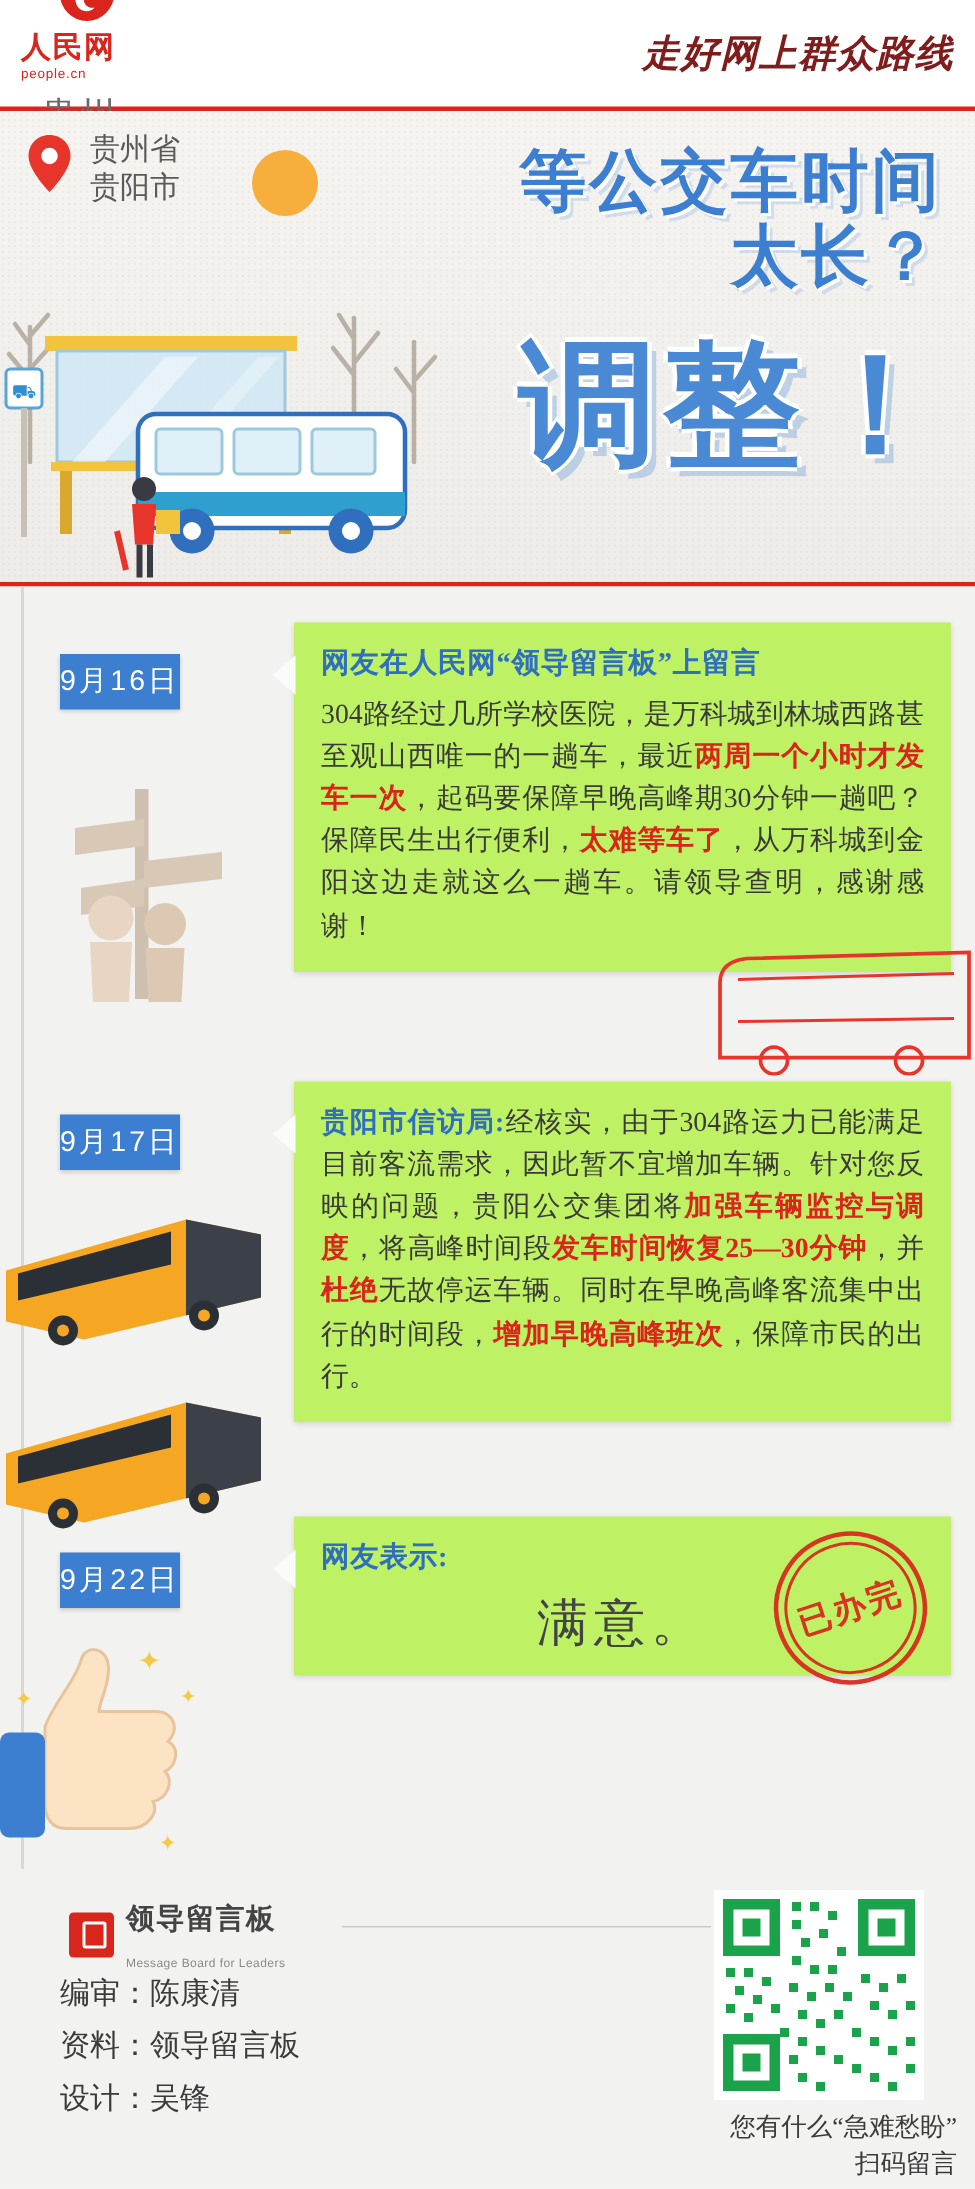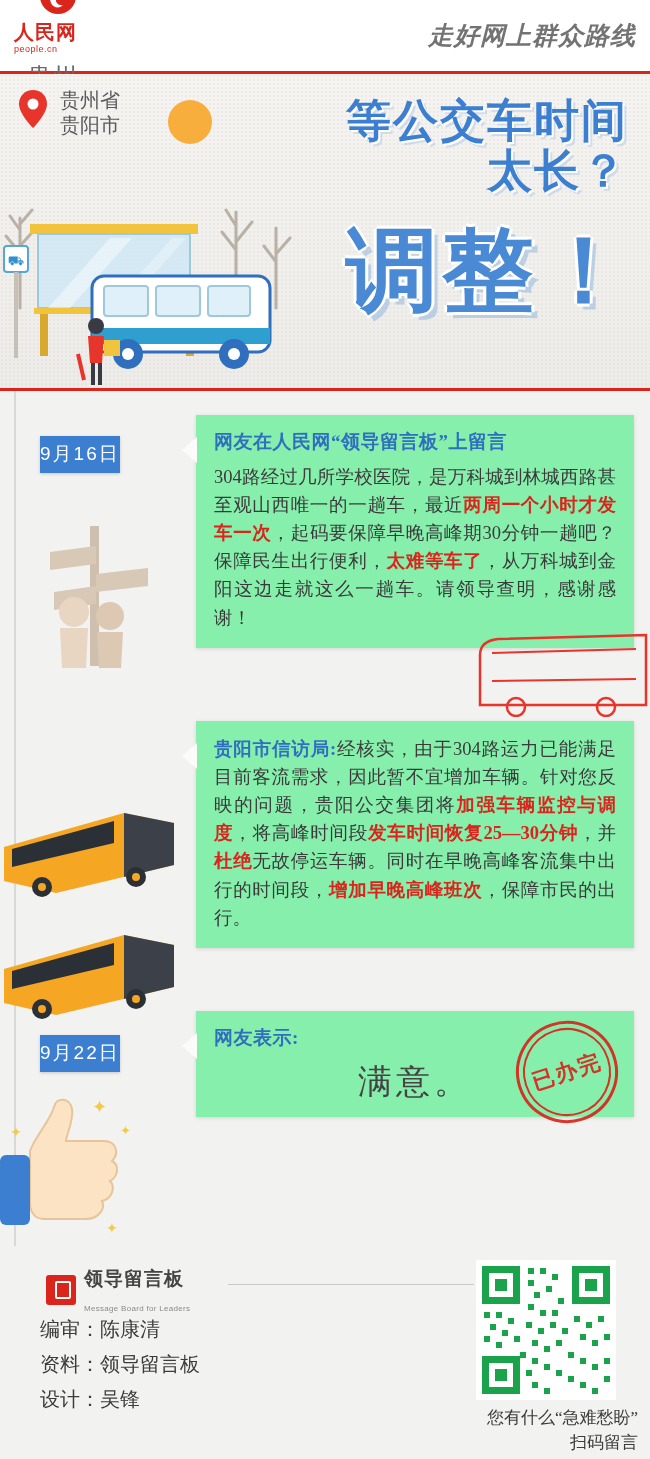--- a/index.html
+++ b/index.html
@@ -67,21 +67,21 @@
   .logo-province {
     font-size: 25px;
     color: #6a6a6a;
     margin-left: 10px;
     font-family: "Liberation Sans", sans-serif;
   }
   .header-slogan {
     margin-left: auto;
     font-size: 25px;
     font-weight: bold;
-    color: #737373;
+    color: #7f1d1d;
     font-style: italic;
     font-family: "Liberation Sans", sans-serif;
     letter-spacing: 1px;
   }
 
   
   .hero {
     position: relative;
     height: 314px;
     background: linear-gradient(180deg,#f5f4f1 0%, #eeece8 100%);
@@ -171,21 +171,21 @@
     color: #ffffff;
     font-size: 19px;
     font-family: "Liberation Sans", sans-serif;
     padding: 5px 0 6px;
     letter-spacing: 2px;
     white-space: nowrap;
     box-shadow: 0 1px 3px rgba(0,0,0,0.18);
   }
   .card {
     position: absolute;
-    background: #86efac;
+    background: #bef264;
     box-shadow: 0 1px 4px rgba(0,0,0,0.13);
     padding: 14px 18px 16px;
     box-sizing: border-box;
   }
   .card::before {
     content: "";
     position: absolute;
     left: -14px;
     top: 22px;
     width: 0; height: 0;
@@ -433,20 +433,21 @@
     <div style="position:absolute; right:0; top:236px; width:210px; height:90px;">
       <svg width="210" height="90" viewBox="0 0 210 90">
         <path d="M40 78 L40 28 Q40 14 58 12 L206 8 L206 78 Z" fill="none" stroke="#e8352c" stroke-width="2.5"></path>
         <path d="M52 26 L196 22" stroke="#e8352c" stroke-width="2"></path>
         <path d="M52 54 L196 52" stroke="#e8352c" stroke-width="2"></path>
         <circle cx="76" cy="80" r="9" fill="none" stroke="#e8352c" stroke-width="2.5"></circle>
         <circle cx="166" cy="80" r="9" fill="none" stroke="#e8352c" stroke-width="2.5"></circle>
       </svg>
     </div>
 
+    <div class="date-chip" style="left:40px; top:352px;">9月17日</div>
     <div class="card" style="left:196px; top:330px; width:438px;">
       <div class="card-body">
         <span class="lead-blue">贵阳市信访局:</span><span>经核实，由于304路运力已能满足目前客流需求，因此暂不宜增加车辆。针对您反映的问题，贵阳公交集团将</span><span class="hl-red">加强车辆监控与调度</span><span>，将高峰时间段</span><span class="hl-red">发车时间恢复25—30分钟</span><span>，并</span><span class="hl-red">杜绝</span><span>无故停运车辆。同时在早晚高峰客流集中出行的时间段，</span><span class="hl-red">增加早晚高峰班次</span><span>，保障市民的出行。</span>
       </div>
     </div>
 
     <div style="position:absolute; left:-6px; top:398px; width:190px; height:120px;">
       <svg width="190" height="120" viewBox="0 0 190 120">
         <path d="M10 58 L130 24 L180 34 L180 76 L62 104 L10 92 Z" fill="#f5a623"></path>
         <path d="M130 24 L180 34 L180 76 L130 88 Z" fill="#3c4048"></path>

